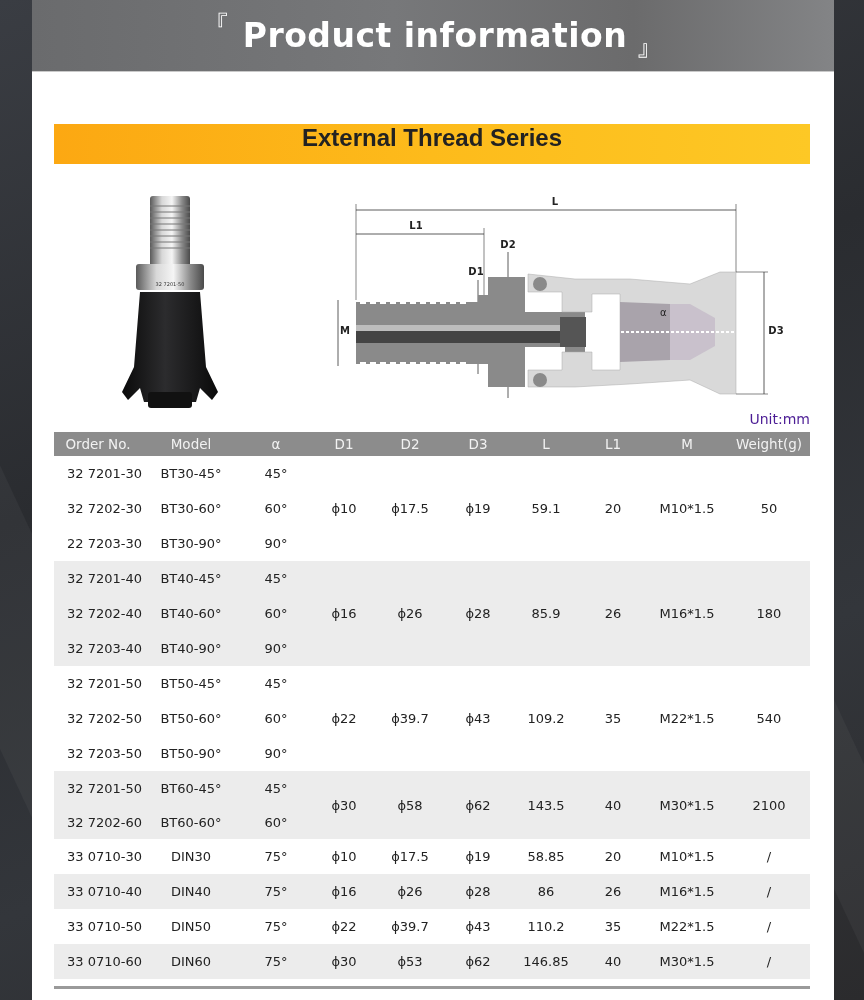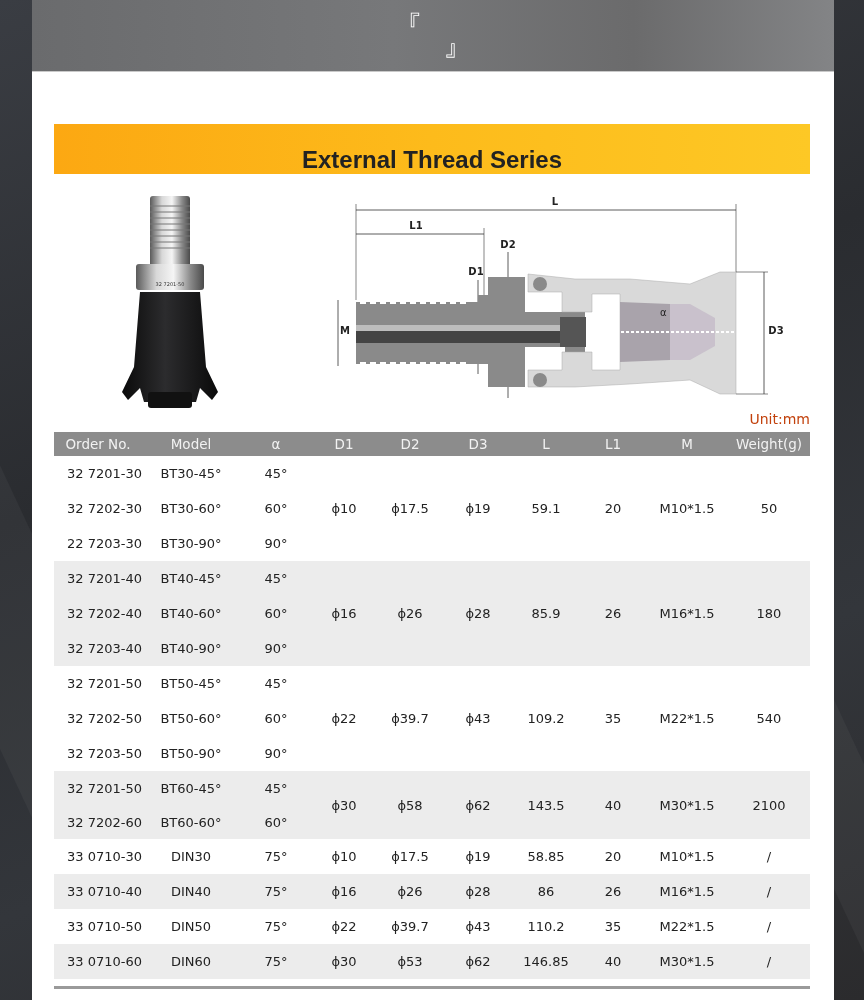--- a/index.html
+++ b/index.html
@@ -22,32 +22,32 @@
   }
   .header-title {
     display: flex; align-items: center; color: #ffffff;
     font-family: "DejaVu Sans", sans-serif; font-weight: bold; font-size: 33px; letter-spacing: 0.5px;
   }
   .bracket { font-size: 30px; font-weight: normal; color: #fff; line-height: 1; }
   .bracket.left { margin-right: 12px; margin-top: -18px; }
   .bracket.right { margin-left: 8px; margin-top: 18px; }
 
   .series-banner {
-    position: absolute; left: 54px; top: 124px; width: 756px; height: 50px;
+    position: absolute; left: 54px; top: 124px; width: 756px; height: 40px;
     background: linear-gradient(90deg, #fca812 0%, #fdbb1b 50%, #fdc825 100%);
-    display: flex; align-items: flex-end; justify-content: center;
+    display: flex; align-items: flex-start; justify-content: center;
   }
   .series-title { font-family: "Liberation Sans", sans-serif; font-weight: bold; font-size: 24px; color: #222; }
 
   .product-photo { position: absolute; left: 120px; top: 192px; width: 120px; height: 222px; }
   .diagram { position: absolute; left: 330px; top: 192px; width: 470px; height: 215px; }
 
   .unit-label {
     position: absolute; right: 54px; top: 411px;
-    font-size: 14px; color: #c2410c; font-family: "DejaVu Sans", sans-serif;
+    font-size: 14px; color: #4c1d95; font-family: "DejaVu Sans", sans-serif;
   }
 
   .spec-table {
     position: absolute; left: 54px; top: 432px; width: 756px;
     border-collapse: collapse; table-layout: fixed;
     font-family: "DejaVu Sans", sans-serif; font-size: 13px; color: #222;
   }
   .spec-table th {
     background: #8c8c8c; color: #f2f2f2; font-weight: normal; height: 24px; font-size: 13.5px;
   }
@@ -63,20 +63,21 @@
 <body>
 
 <div class="bg-streak" style="left:-40px;top:300px;width:120px;height:700px;"></div>
 <div class="bg-streak" style="left:820px;top:600px;width:80px;height:500px;"></div>
 
 <div class="panel"></div>
 
 <div class="header-band">
   <div class="header-title">
     <span class="bracket left">『</span>
+    <span>Product information</span>
     <span class="bracket right">』</span>
   </div>
 </div>
 
 <div class="series-banner">
   <span class="series-title">External Thread Series</span>
 </div>
 
 <svg class="product-photo" viewBox="0 0 120 222">
   <defs>

